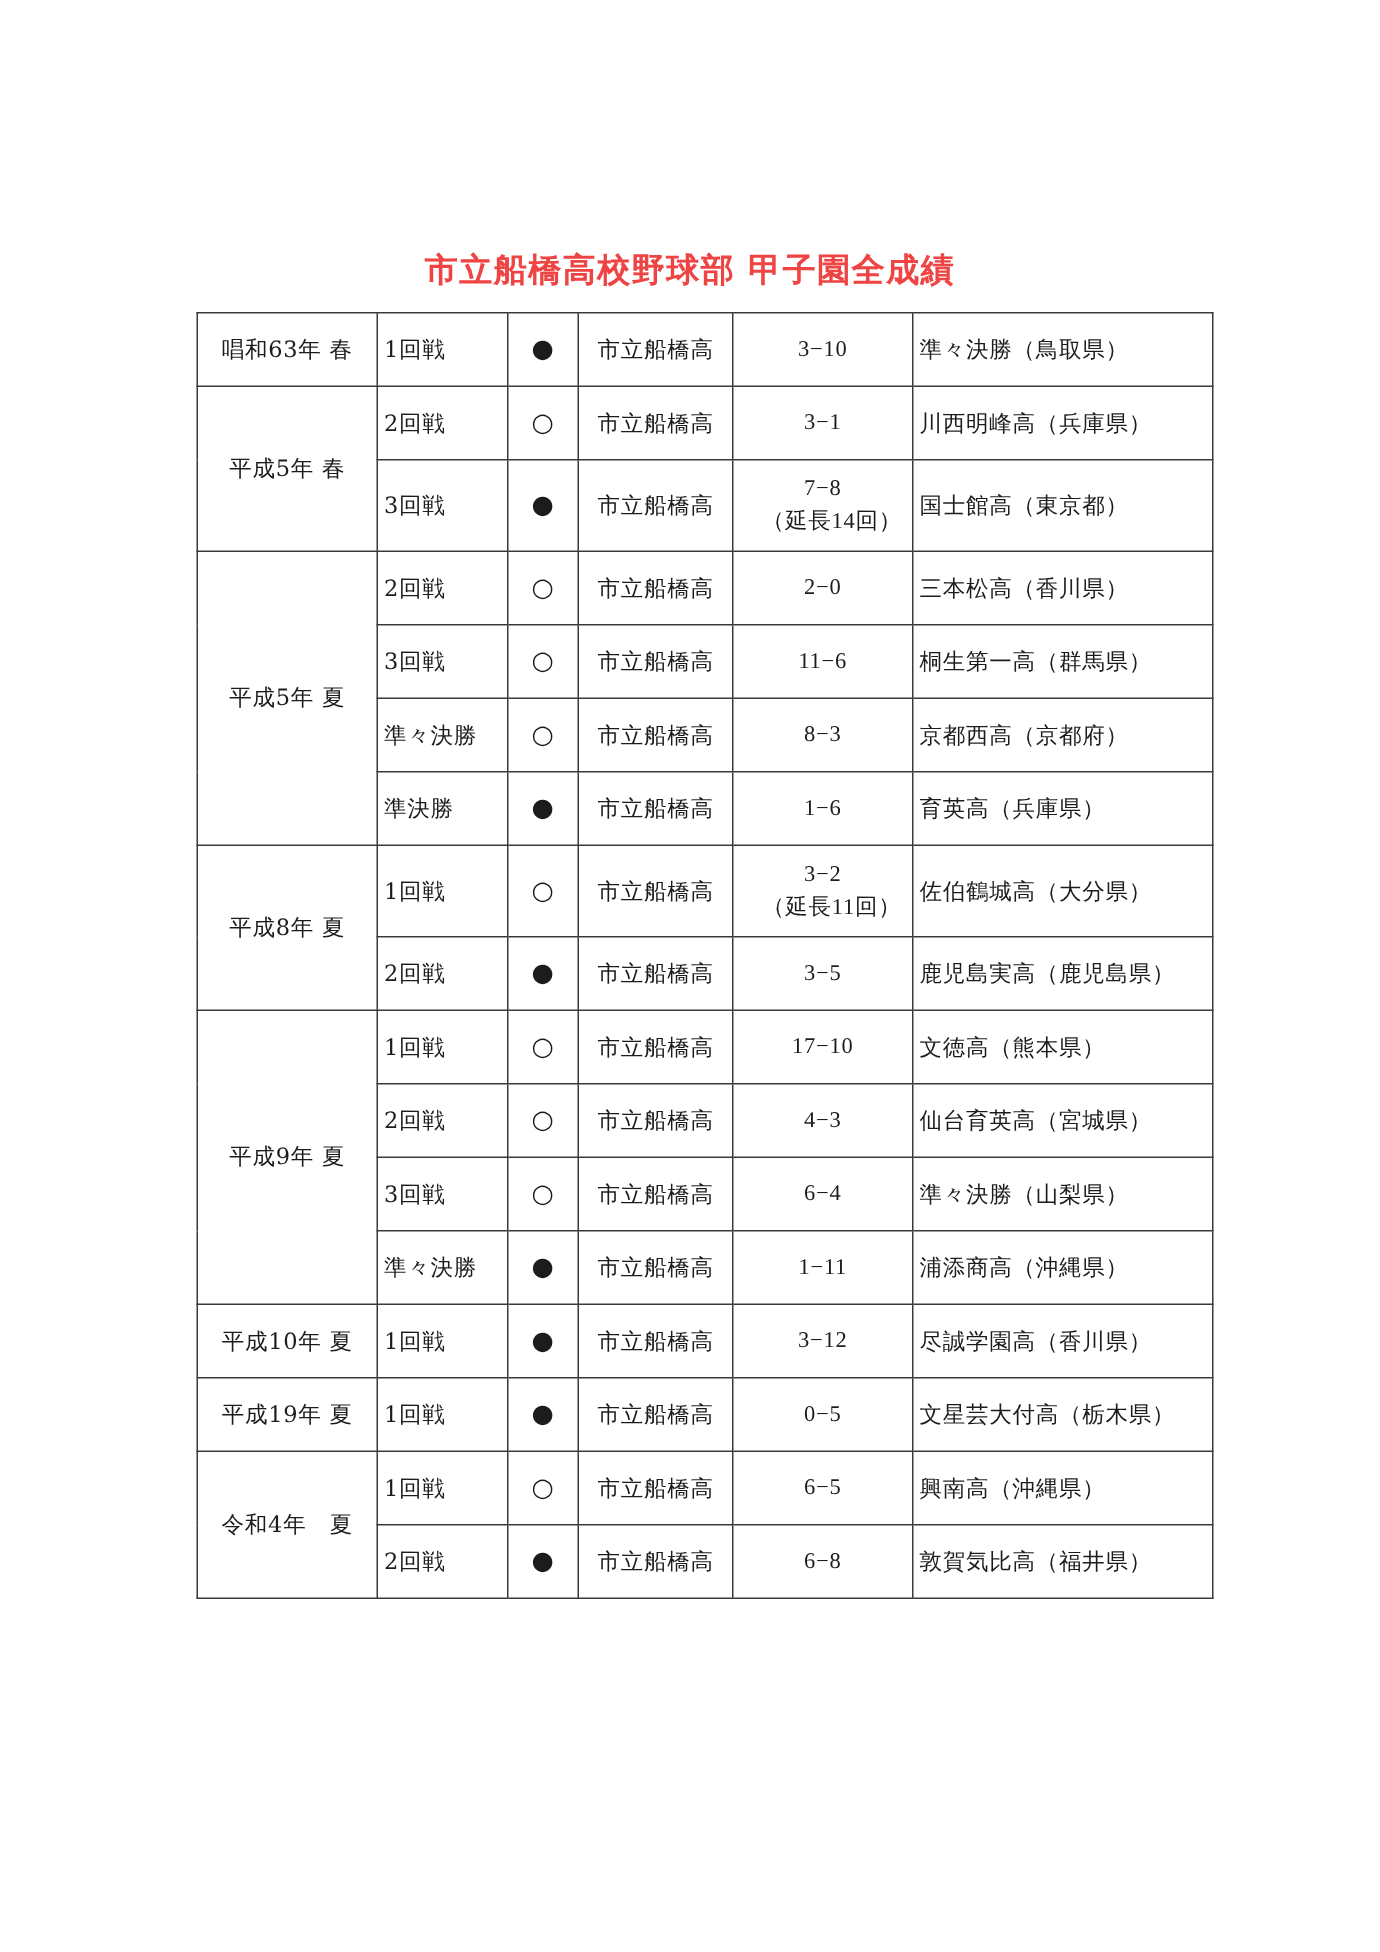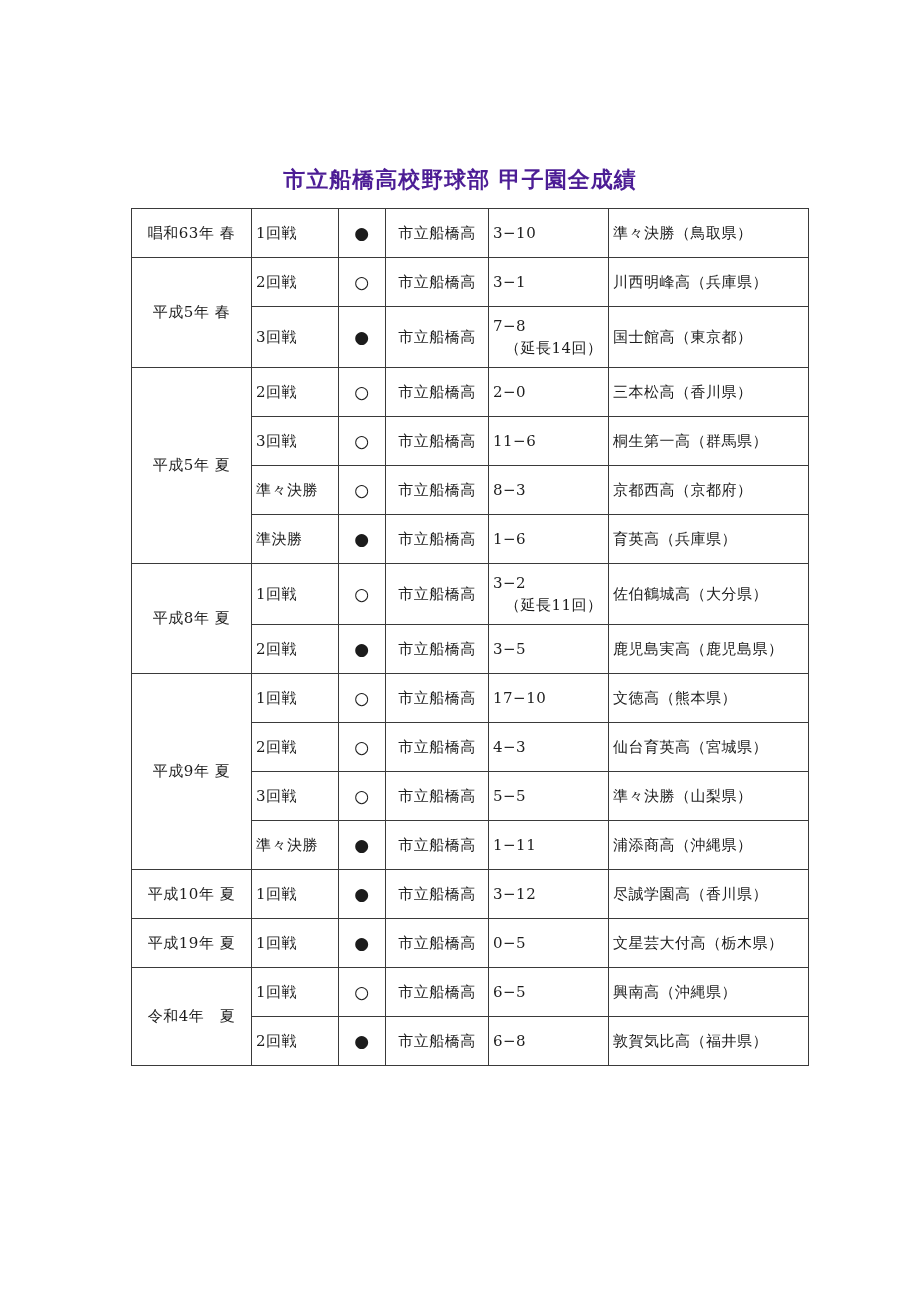--- a/index.html
+++ b/index.html
@@ -16,21 +16,21 @@
   }
   .page-title {
     position: absolute;
     top: 165px;
     left: 0;
     width: 920px;
     text-align: center;
     font-size: 22px;
     font-weight: 600;
     letter-spacing: 1px;
-    color: #4c1d95;
+    color: #ef4444;
   }
   table.results {
     position: absolute;
     top: 208px;
     left: 131px;
     width: 677px;
     border-collapse: collapse;
     table-layout: fixed;
     font-size: 15px;
   }
@@ -38,21 +38,21 @@
     border: 1px solid #3a3a3a;
     vertical-align: middle;
     height: 44px;
     padding: 2px 4px;
     letter-spacing: 0.5px;
   }
   td.era    { text-align: center; }
   td.round  { text-align: left; }
   td.mark   { text-align: center; font-size: 17px; }
   td.team   { text-align: center; }
-  td.score  { text-align: left; }
+  td.score  { text-align: center; font-family: Liberation Serif, serif; }
   td.opponent { text-align: left; padding-left: 12px; }
   .score-line { line-height: 22px; }
   .score-note { line-height: 22px; margin-left: 12px; }
   td.score.tall { height: 56px; }
 </style>
 </head>
 <body>
 
 <div class="page-title">市立船橋高校野球部 甲子園全成績</div>
 
@@ -175,21 +175,21 @@
       <td class="score">
           <div class="score-line">4−3</div>
         </td>
       <td class="opponent">仙台育英高（宮城県）</td>
     </tr>
     <tr>
       <td class="round">3回戦</td>
       <td class="mark">○</td>
       <td class="team">市立船橋高</td>
       <td class="score">
-          <div class="score-line">5−5</div>
+          <div class="score-line">6−4</div>
         </td>
       <td class="opponent">準々決勝（山梨県）</td>
     </tr>
     <tr>
       <td class="round">準々決勝</td>
       <td class="mark">●</td>
       <td class="team">市立船橋高</td>
       <td class="score">
           <div class="score-line">1−11</div>
         </td>

